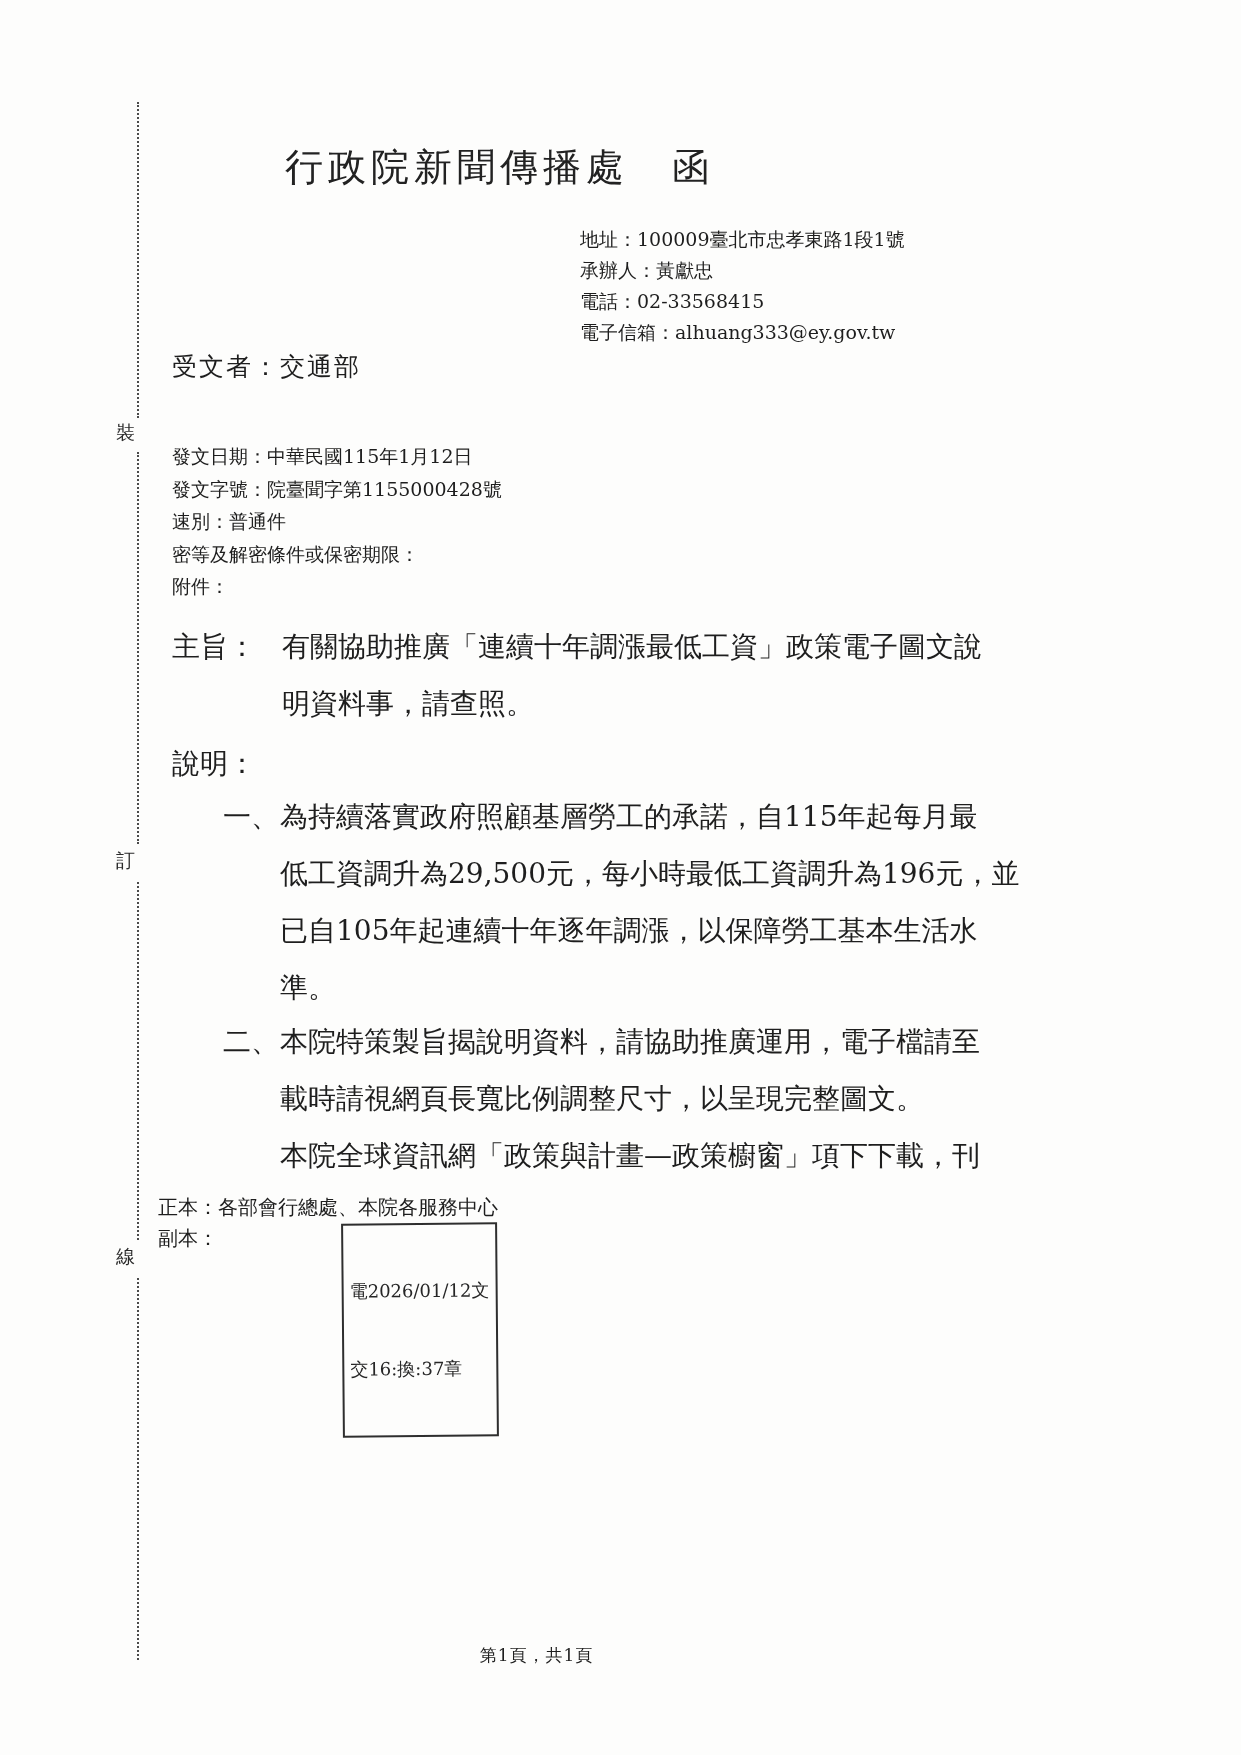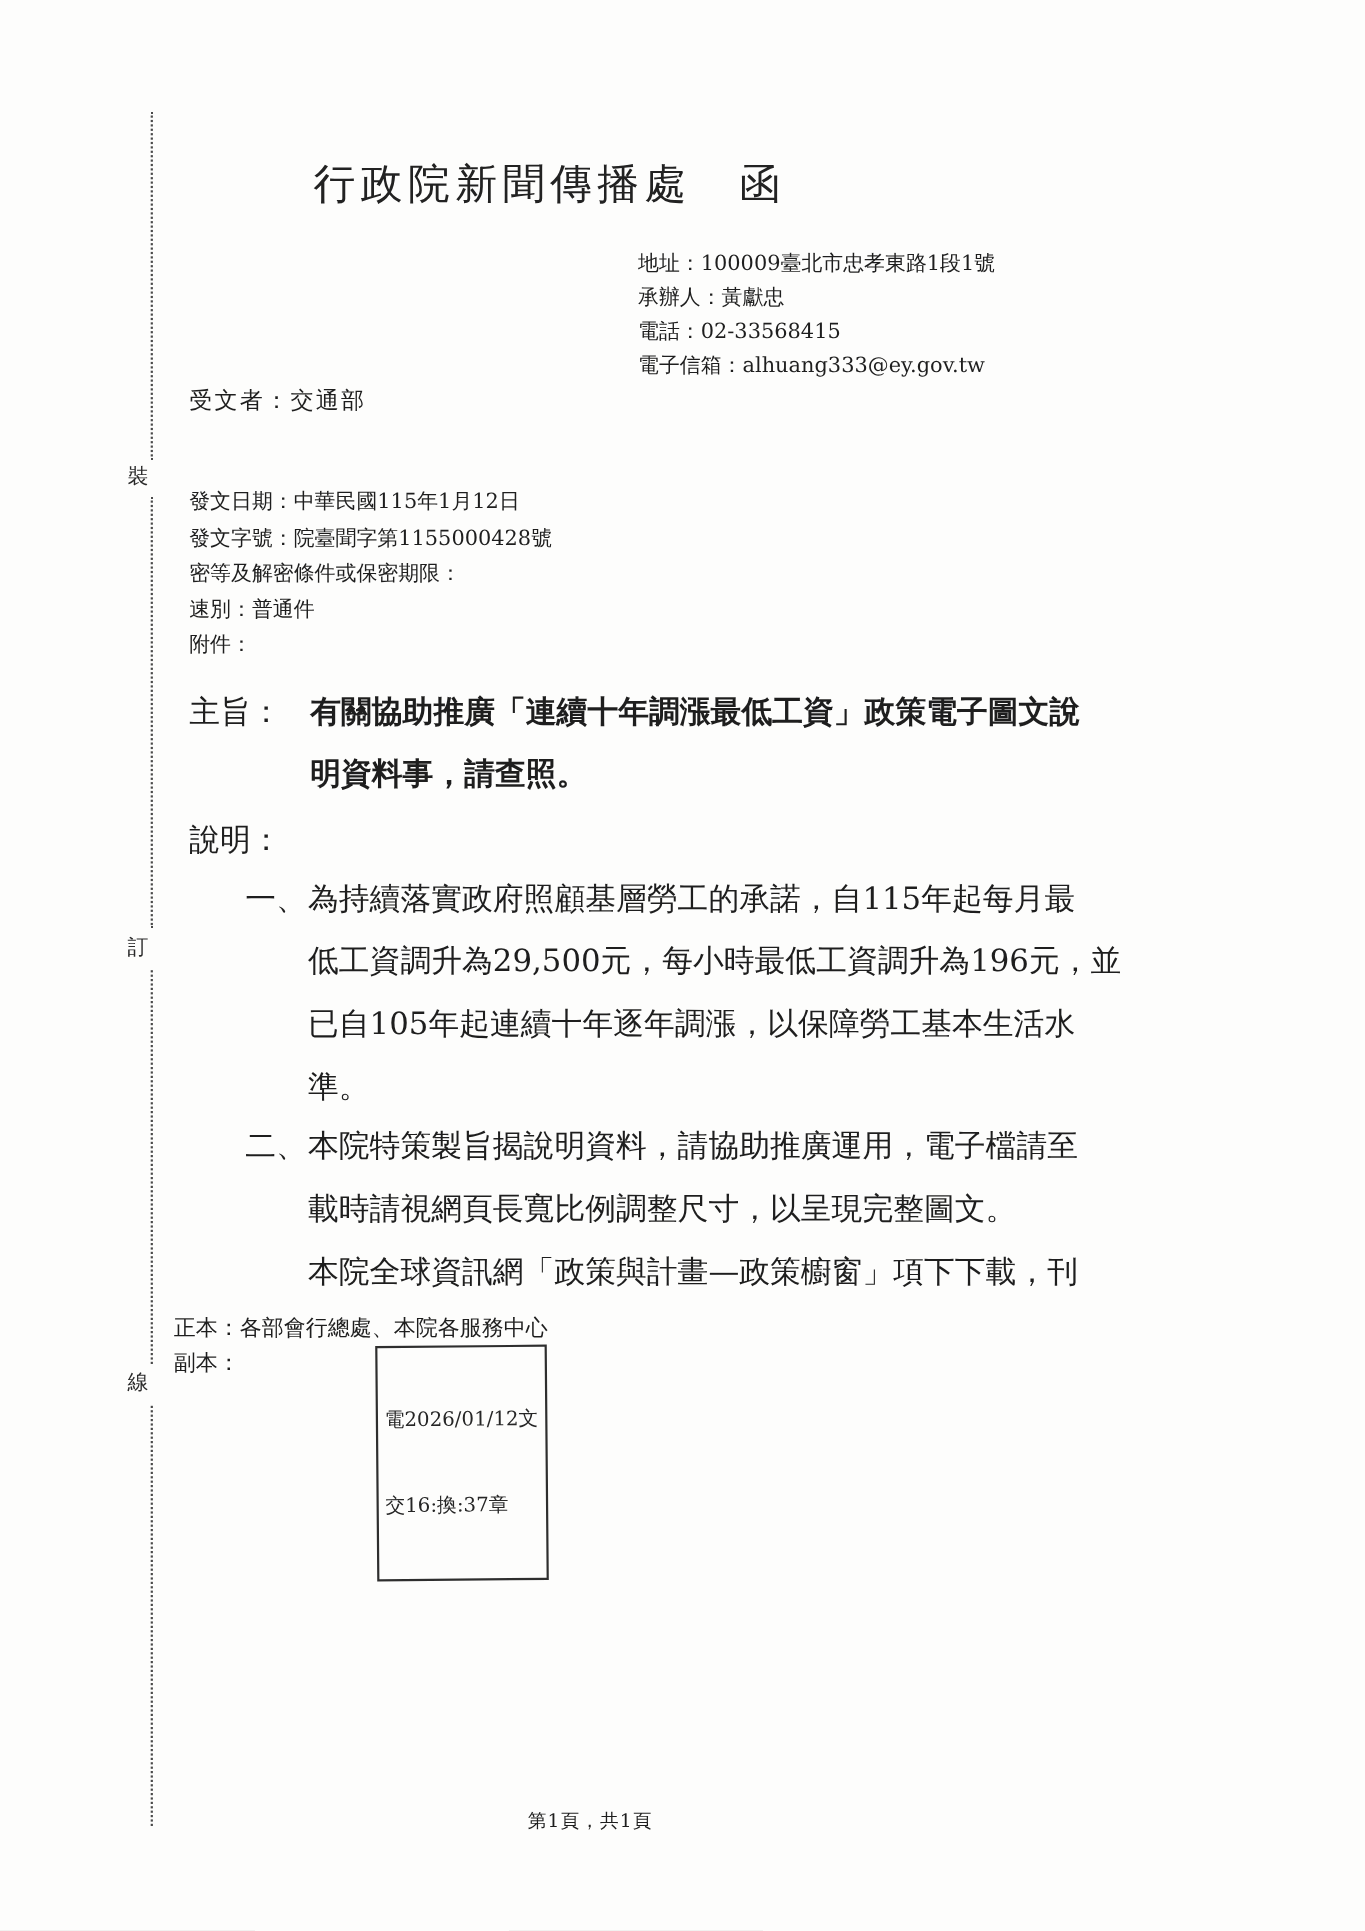--- a/index.html
+++ b/index.html
@@ -15,27 +15,27 @@
   
   .bind-seg{position:absolute;left:137px;width:0;border-left:2px dotted #4a4a4a;}
   .bind-char{position:absolute;left:116px;font-size:19px;color:#2a2a2a;}
   
   .filebox{position:absolute;left:755px;top:86px;font-size:17px;line-height:27px;white-space:pre;}
   .doc-title{position:absolute;left:0;top:142px;width:1000px;text-align:center;font-size:38px;letter-spacing:5px;color:#222;}
   
   .sender{position:absolute;left:580px;top:224px;font-size:19px;line-height:31px;}
   .sender div{white-space:nowrap;}
   
-  .recipient{position:absolute;left:172px;top:350px;font-size:21px;letter-spacing:2px;}
+  .recipient{position:absolute;left:172px;top:350px;font-size:25px;letter-spacing:2px;}
   
   .meta{position:absolute;left:172px;top:440px;font-size:19px;line-height:32.5px;}
   
   .subject{position:absolute;left:172px;top:618px;font-size:28px;line-height:57px;width:830px;}
   .subject .label{position:absolute;left:0;top:0;}
-  .subject .body{margin-left:110px;font-weight:bold;}
+  .subject .body{margin-left:110px;}
   
   .desc-label{position:absolute;left:172px;top:733px;font-size:28px;margin-top:12px;}
   .desc-item{position:absolute;font-size:28px;line-height:57px;width:790px;}
   .desc-item .num{position:absolute;left:0;top:0;}
   .desc-item .body{margin-left:57px;}
   .item-1{left:223px;top:788px;}
   .item-2{left:223px;top:1013px;}
   
   .dist{position:absolute;left:158px;top:1192px;font-size:20px;line-height:31px;}
   .copy-row{display:flex;align-items:flex-start;justify-content:space-between;}
@@ -68,22 +68,22 @@
     <div>承辦人：黃獻忠</div>
     <div>電話：02-33568415</div>
     <div>電子信箱：alhuang333@ey.gov.tw</div>
   </div>
 
   <div class="recipient">受文者：交通部</div>
 
   <div class="meta">
     <div>發文日期：中華民國115年1月12日</div>
     <div>發文字號：院臺聞字第1155000428號</div>
+    <div>速別：普通件</div>
     <div>密等及解密條件或保密期限：</div>
-    <div>速別：普通件</div>
     <div>附件：</div>
   </div>
 
   <div class="subject">
     <span class="label">主旨：</span>
     <div class="body">
       <div class="nowrap">有關協助推廣「連續十年調漲最低工資」政策電子圖文說</div>
       <div class="nowrap">明資料事，請查照。</div>
     </div>
   </div>

